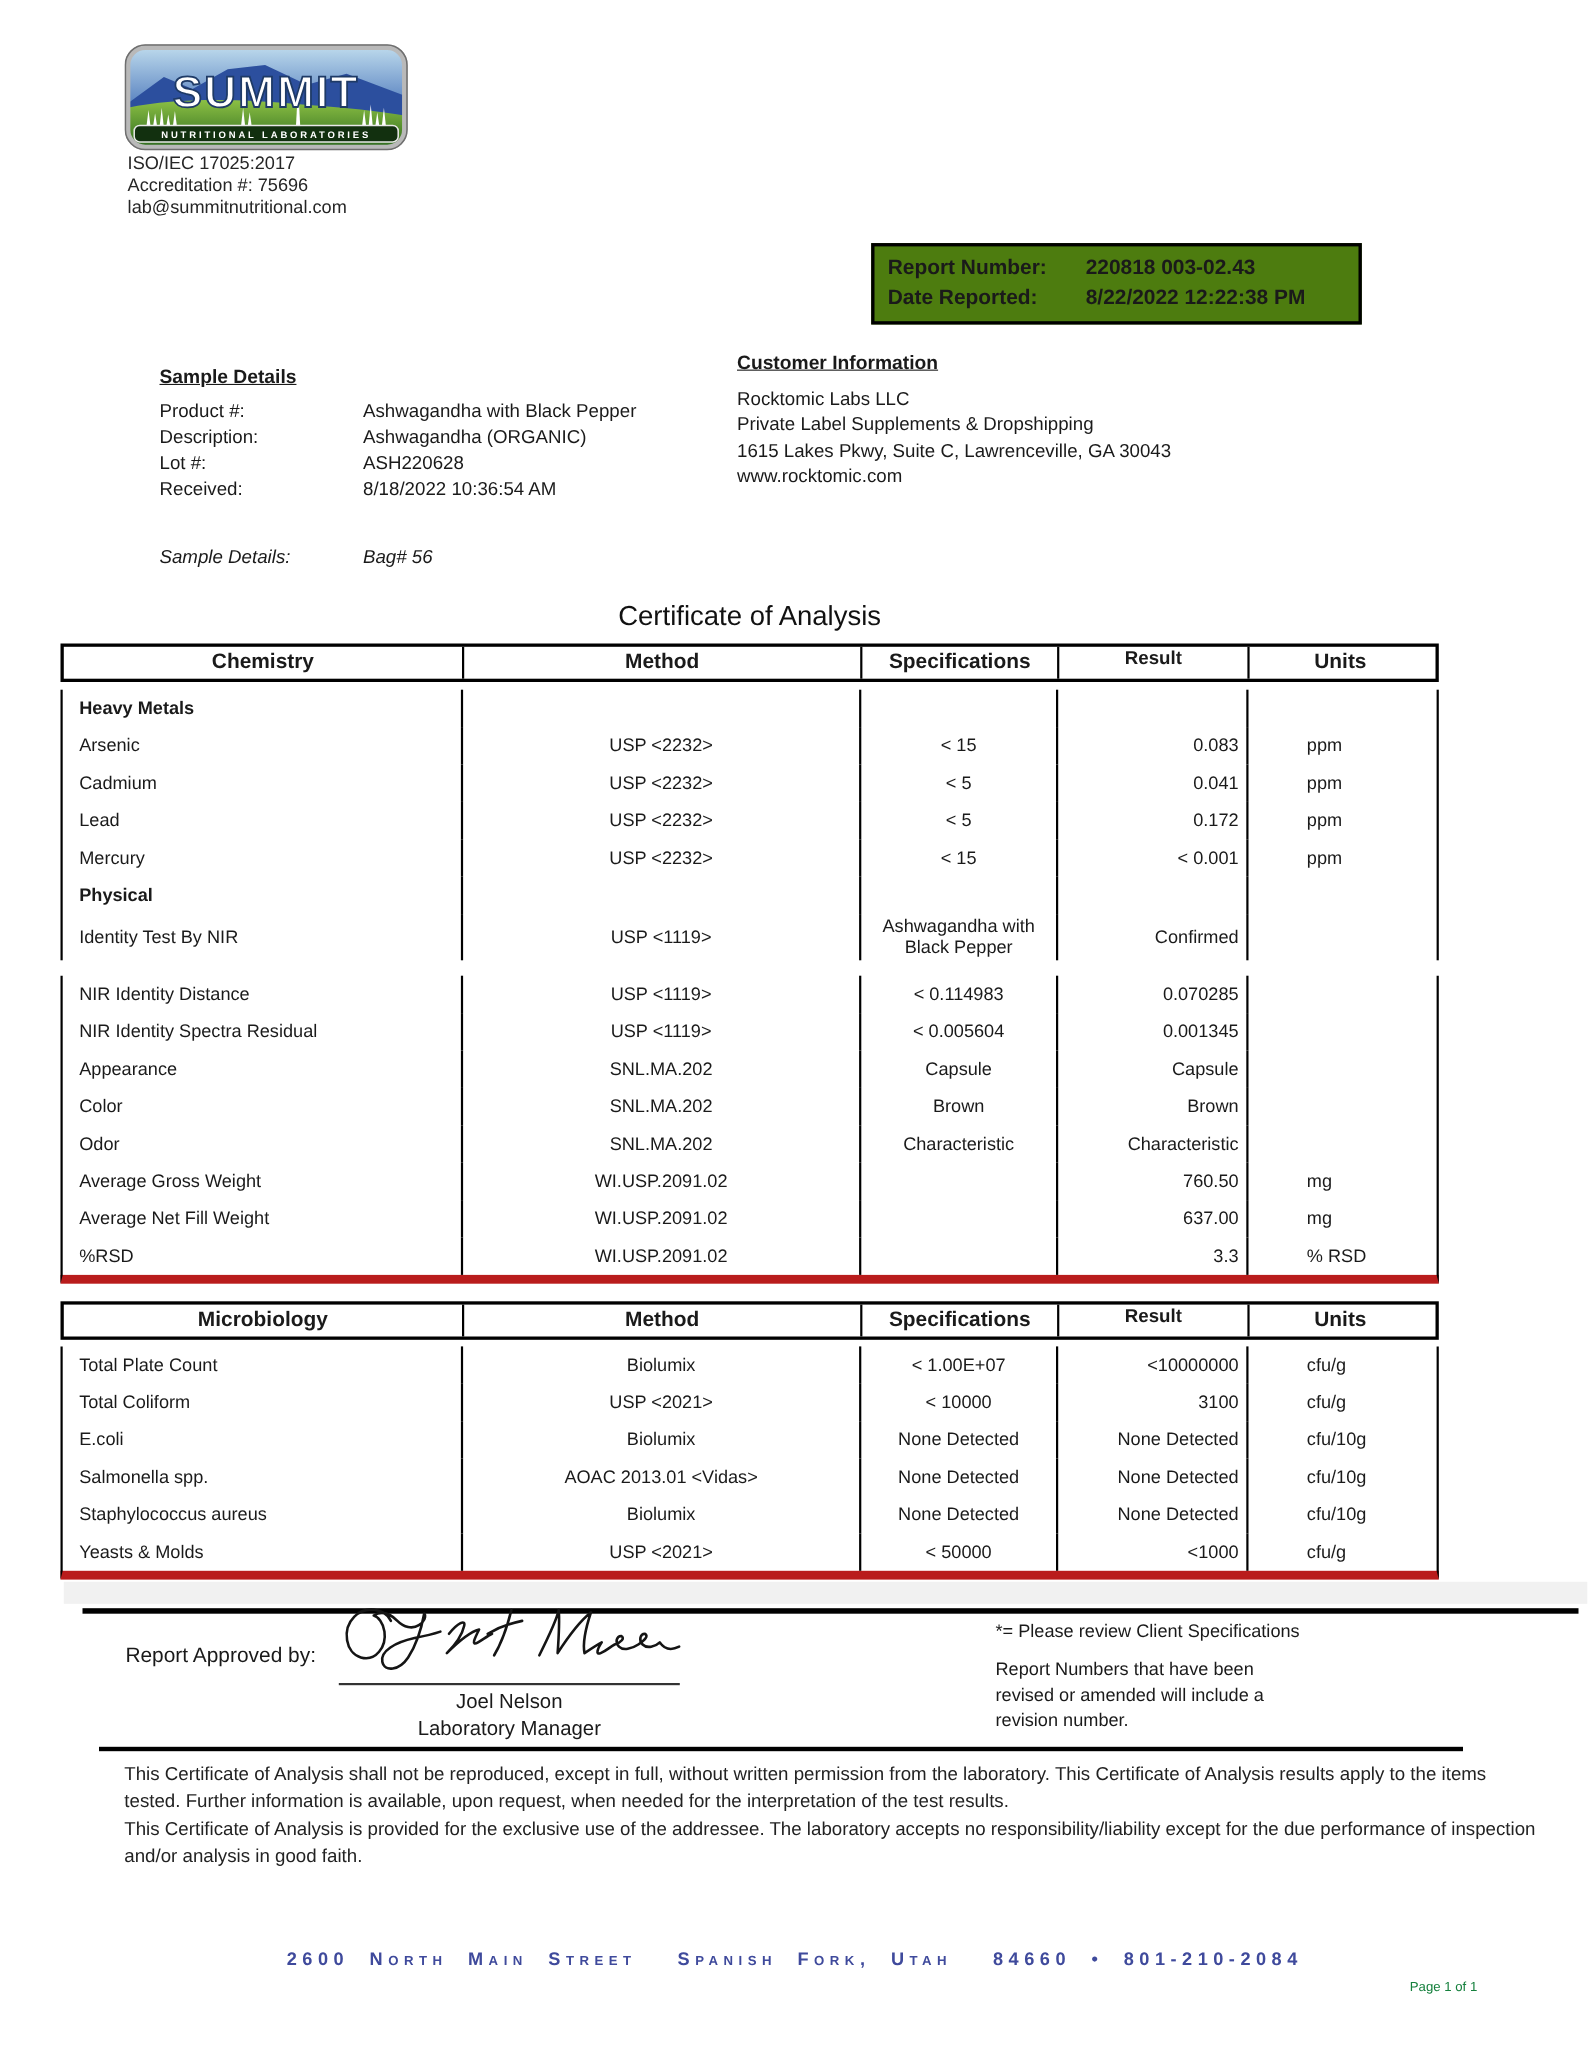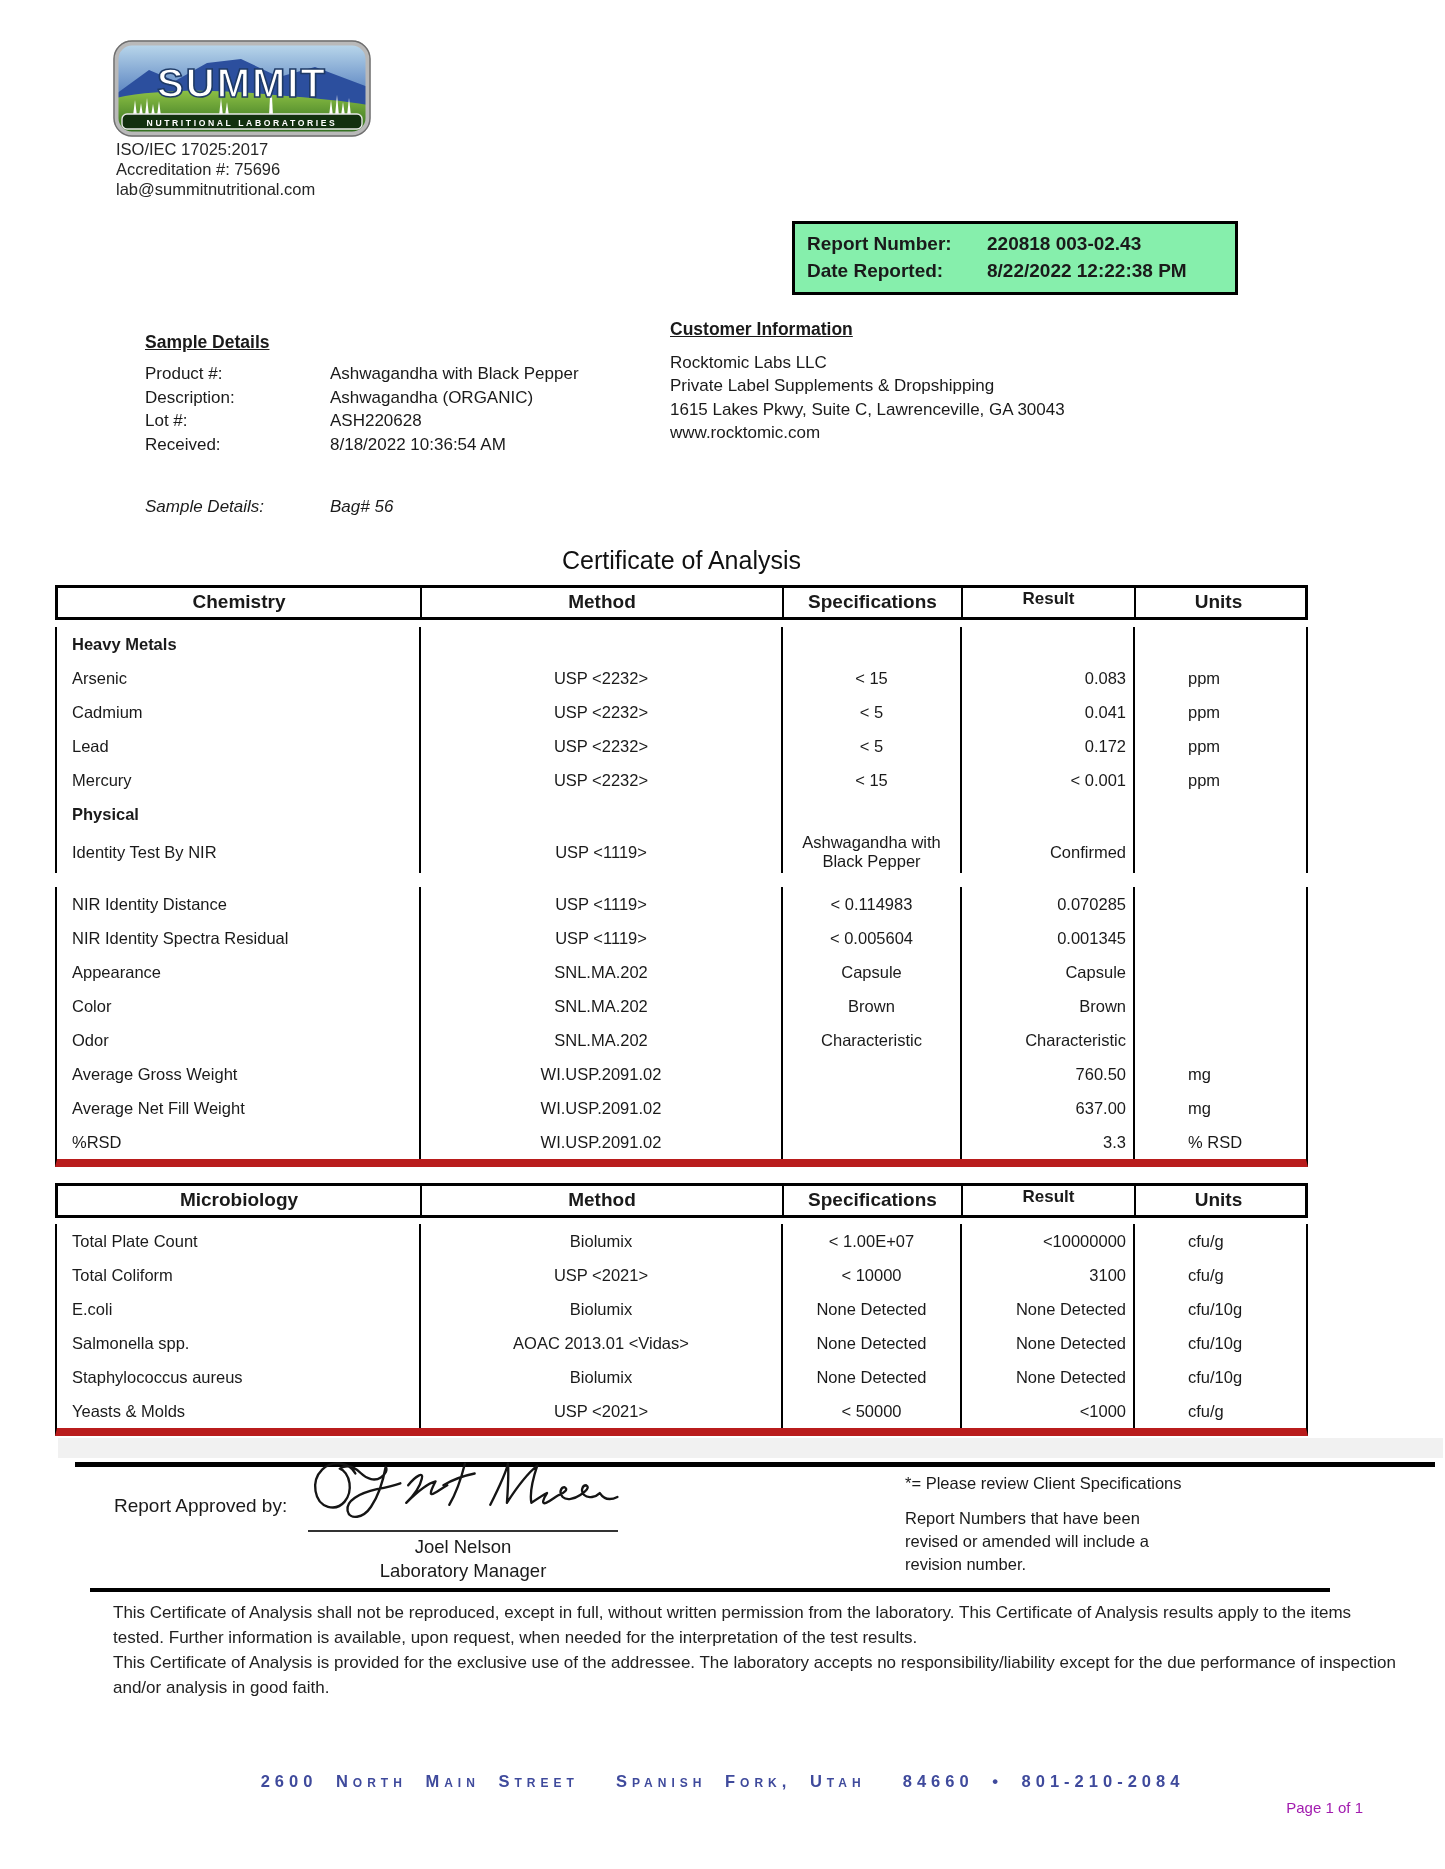--- a/index.html
+++ b/index.html
@@ -5,21 +5,21 @@
   html,body{margin:0;padding:0;}
   body{
     width:1445px;height:1869px;position:relative;background:#ffffff;
     font-family:"Liberation Sans",sans-serif;color:#1a1a1a;overflow:hidden;
   }
   
   .logo{position:absolute;left:113px;top:40px;width:258px;height:97px;}
   .lab-contact{position:absolute;left:116px;top:139px;font-size:16.5px;line-height:20px;color:#262626;}
   .report-box{
     position:absolute;left:792px;top:221px;width:416px;
-    border:3px solid #000;padding:6px 12px 8px 12px;background:#86efac;
+    border:3px solid #000;padding:6px 12px 8px 12px;background:#4d7c0f;
   }
   .report-box .rrow{display:grid;grid-template-columns:180px auto;font-weight:bold;font-size:19px;line-height:27px;}
   
   .block-heading{font-weight:bold;text-decoration:underline;font-size:17.5px;margin:0 0 9px 0;}
   .sample{position:absolute;left:145px;top:332px;font-size:17px;}
   .sample .srow{display:grid;grid-template-columns:185px auto;line-height:23.5px;}
   .sample .extra{margin-top:39px;font-style:italic;}
   .customer{position:absolute;left:670px;top:318px;font-size:17px;line-height:23.5px;}
   
   .coa-title{position:absolute;left:55px;top:546px;width:1253px;text-align:center;font-size:25px;color:#111;}
@@ -62,21 +62,21 @@
   .notes{position:absolute;left:905px;top:1472px;width:300px;font-size:16.5px;line-height:23px;}
   .notes .rev{margin-top:12px;width:272px;}
   .disclaimer{position:absolute;left:113px;top:1600px;width:1292px;font-size:17px;line-height:25px;color:#222;}
   .disclaimer p{margin:0;}
   
   .footer-address{
     position:absolute;left:0;top:1772px;width:1445px;text-align:center;
     font-variant:small-caps;font-weight:bold;font-size:16.5px;
     letter-spacing:5px;word-spacing:9px;white-space:pre;
   }
-  .page-num{position:absolute;right:82px;top:1799px;font-size:15px;color:#a21caf;}
+  .page-num{position:absolute;right:102px;top:1799px;font-size:12px;color:#15803d;}
 </style>
 </head>
 <body>
 
 <div class="logo">
   <svg viewBox="0 0 258 97" width="258" height="97" font-family="Liberation Sans, sans-serif">
     <defs>
       <linearGradient id="lgSky" x1="0" y1="0" x2="0" y2="1">
         <stop offset="0" stop-color="#bcd9ec"></stop>
           <stop offset="0.55" stop-color="#5d86c2"></stop>

